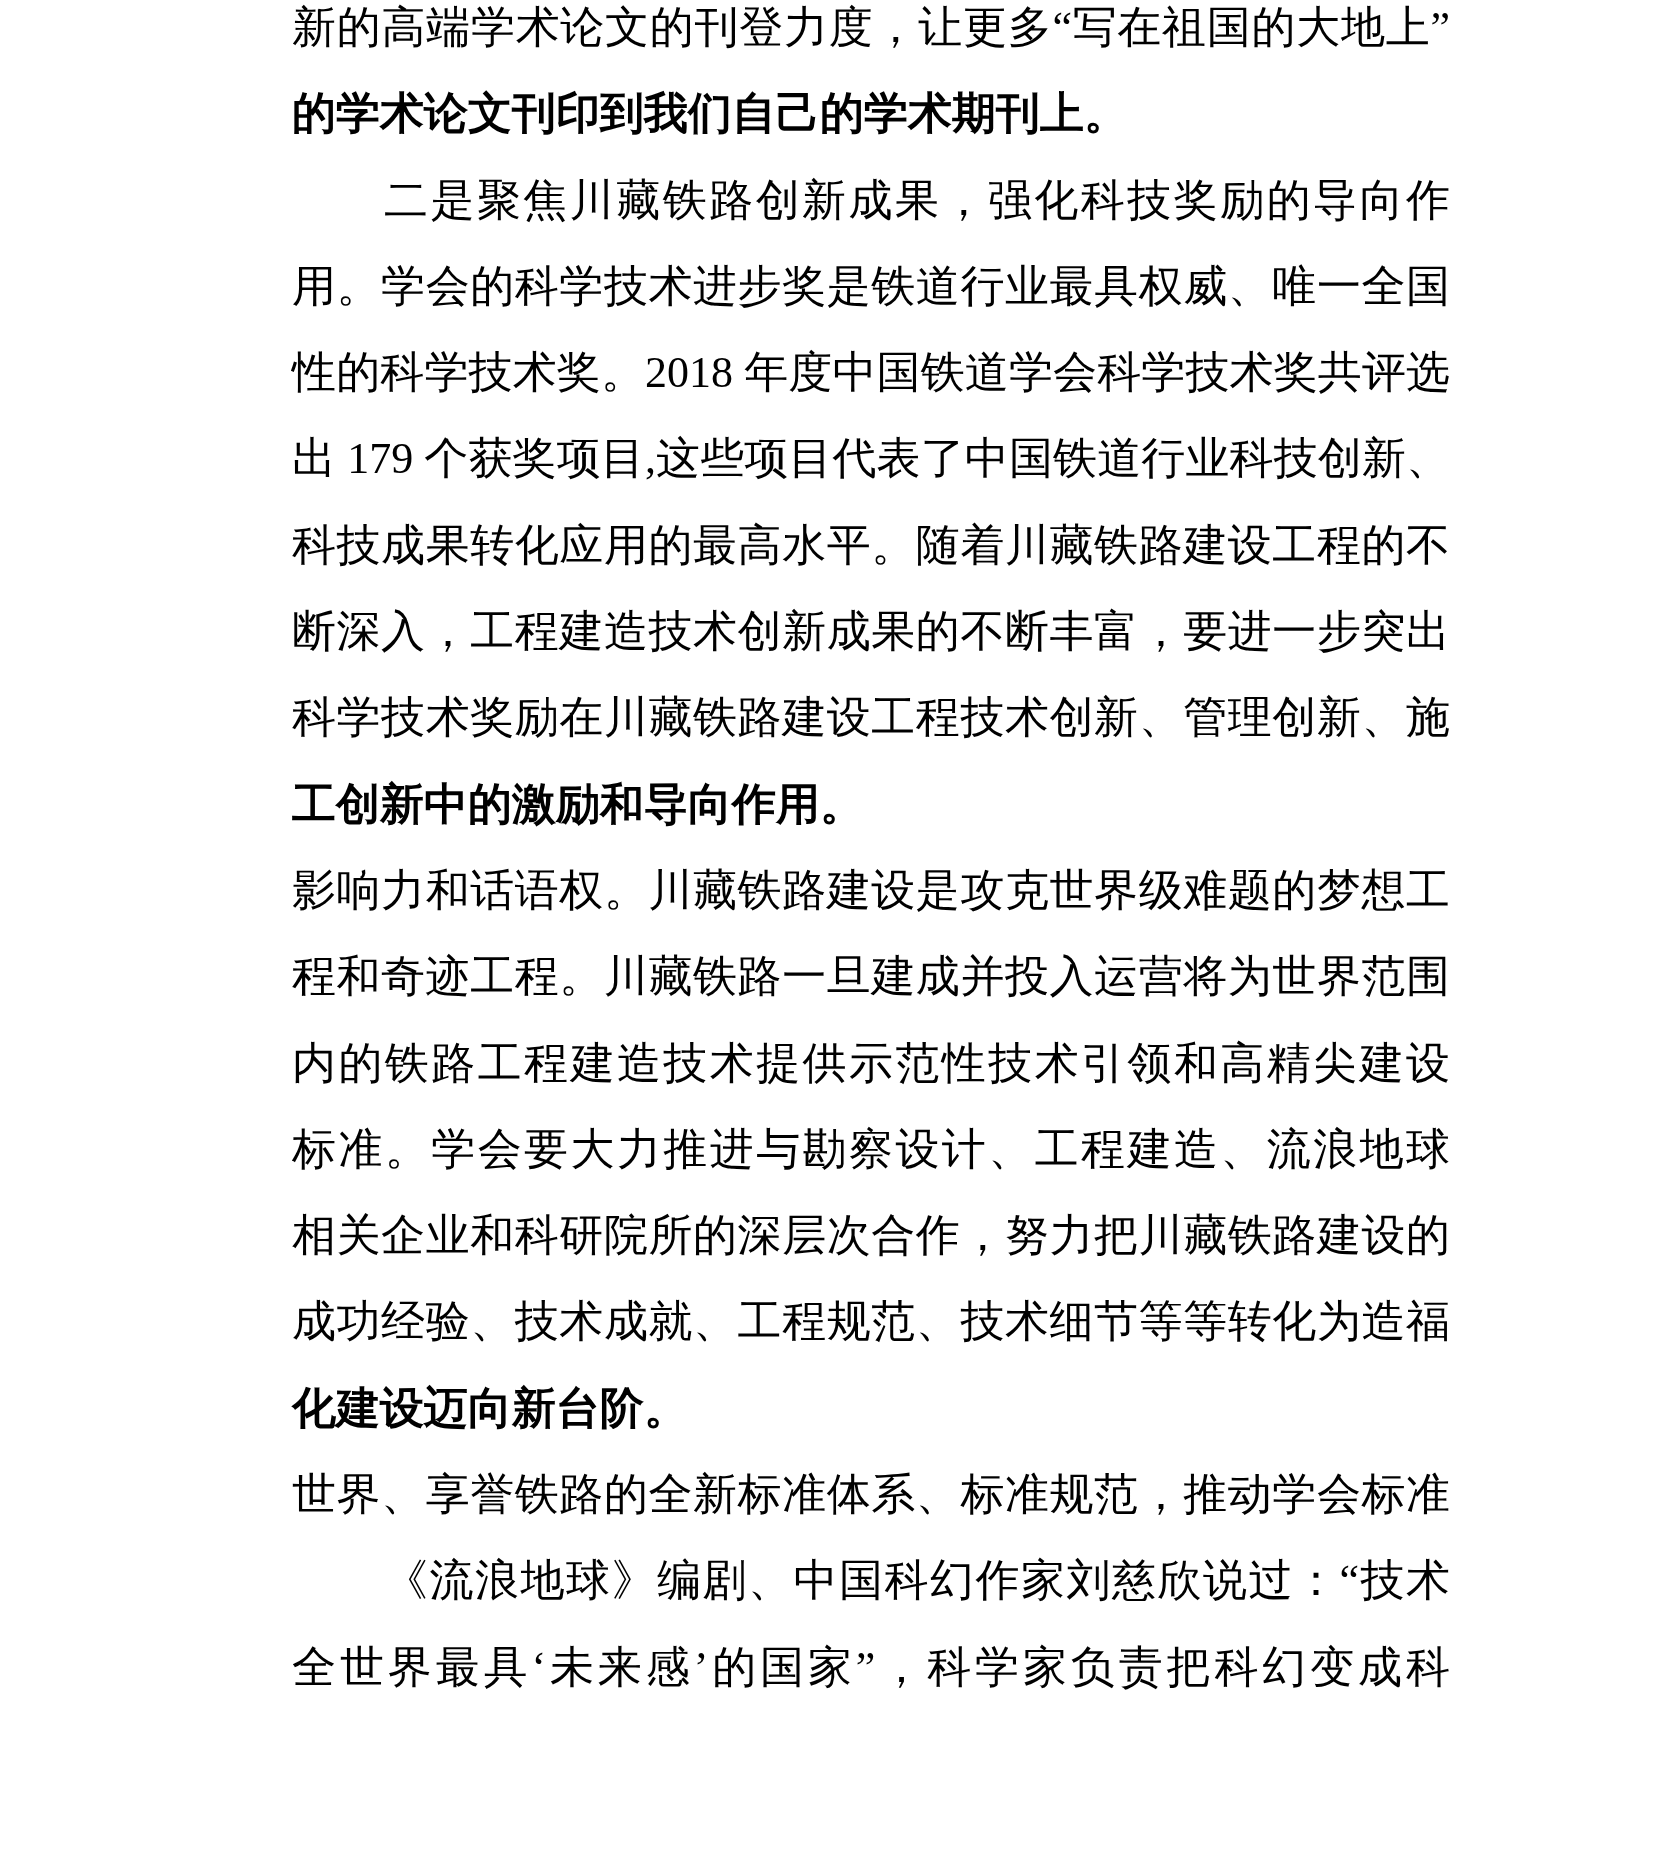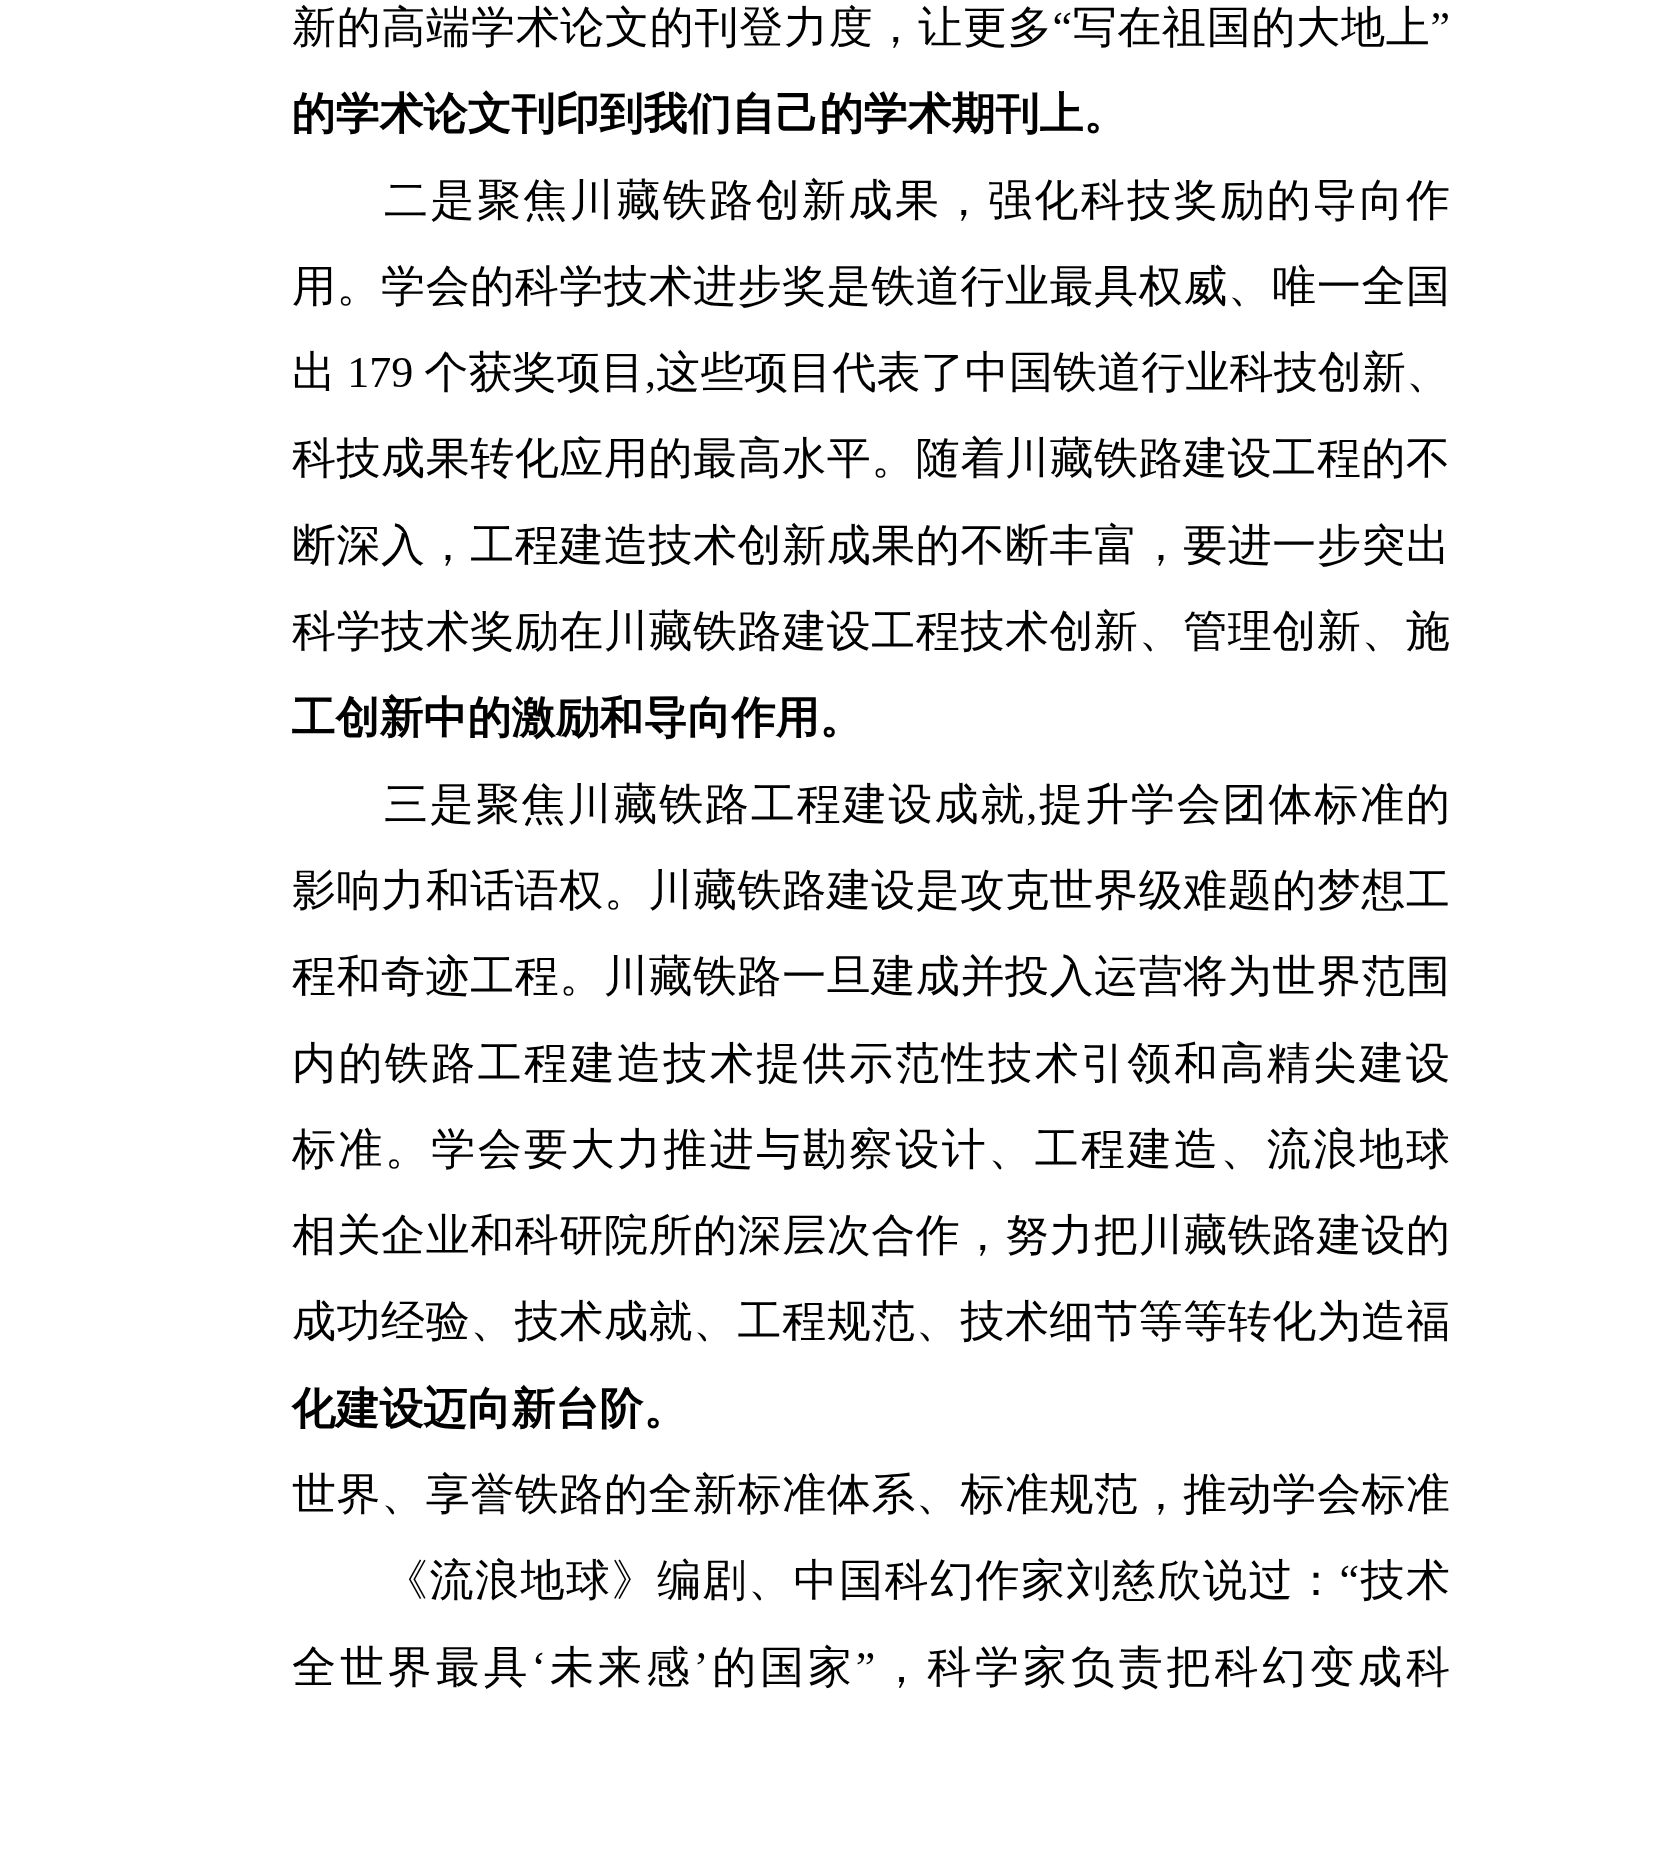--- a/index.html
+++ b/index.html
@@ -50,26 +50,26 @@
 </style>
 </head>
 <body>
 
 <div class="page" style="background: rgb(255, 255, 255);">
   <div class="text-block" style="color: rgb(0, 0, 0);">
       <div class="line just">新的高端学术论文的刊登力度，让更多“写在祖国的大地上”</div>
       <div class="line left">的学术论文刊印到我们自己的学术期刊上。</div>
       <div class="line just ind">二是聚焦川藏铁路创新成果，强化科技奖励的导向作</div>
       <div class="line just">用。学会的科学技术进步奖是铁道行业最具权威、唯一全国</div>
+      <div class="line just">性的科学技术奖。2018 年度中国铁道学会科学技术奖共评选</div>
       <div class="line just">出 179 个获奖项目,这些项目代表了中国铁道行业科技创新、</div>
       <div class="line just">科技成果转化应用的最高水平。随着川藏铁路建设工程的不</div>
       <div class="line just">断深入，工程建造技术创新成果的不断丰富，要进一步突出</div>
       <div class="line just">科学技术奖励在川藏铁路建设工程技术创新、管理创新、施</div>
       <div class="line left">工创新中的激励和导向作用。</div>
-      <div class="line just ind">三是聚焦川藏铁路工程建设成就,提升学会团体标准的</div>
       <div class="line just">影响力和话语权。川藏铁路建设是攻克世界级难题的梦想工</div>
       <div class="line just">程和奇迹工程。川藏铁路一旦建成并投入运营将为世界范围</div>
       <div class="line just">内的铁路工程建造技术提供示范性技术引领和高精尖建设</div>
       <div class="line just">标准。学会要大力推进与勘察设计、工程建造、流浪地球</div>
       <div class="line just">相关企业和科研院所的深层次合作，努力把川藏铁路建设的</div>
       <div class="line just">成功经验、技术成就、工程规范、技术细节等等转化为造福</div>
       <div class="line left">化建设迈向新台阶。</div>
       <div class="line just">世界、享誉铁路的全新标准体系、标准规范，推动学会标准</div>
       <div class="line just ind">《流浪地球》编剧、中国科幻作家刘慈欣说过：“技术</div>
       <div class="line just">全世界最具‘未来感’的国家”，科学家负责把科幻变成科</div>

